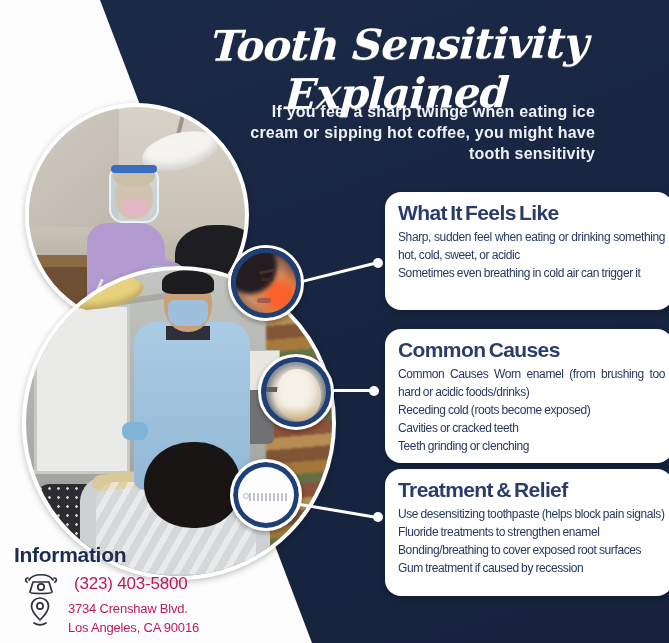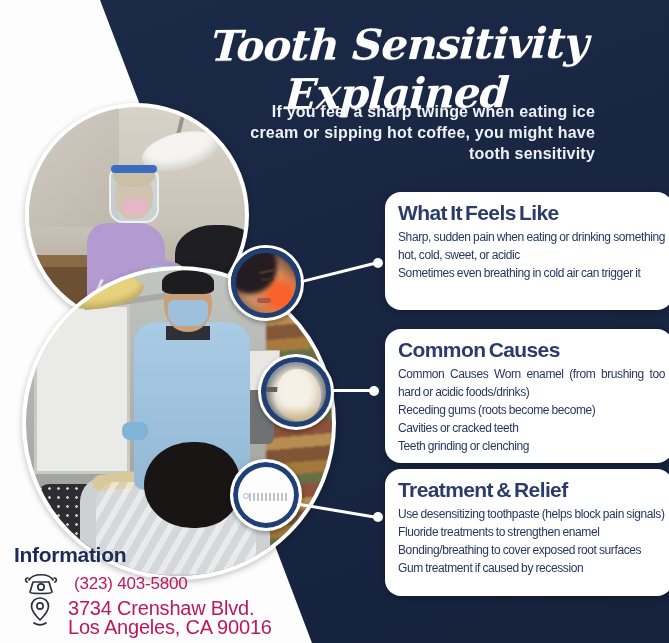--- a/index.html
+++ b/index.html
@@ -111,21 +111,21 @@
   .card1 { top:192px; min-height:118px; }
   .card2 { top:329px; min-height:127px; }
   .card3 { top:469px; min-height:127px; }
 
   
   .info-h { position:absolute; left:14px; top:543px; font-size:21px; font-weight:700; color:#1c2c55; letter-spacing:-0.3px; }
   .info-row { position:absolute; display:flex; align-items:flex-start; gap:16px; color:#be185d; }
   .row-phone { left:24px; top:571px; }
   .row-addr  { left:28px; top:596px; }
   .info-row .txt { font-size:17px; line-height:19px; letter-spacing:-0.2px; padding-top:3px; }
-  .row-addr .txt { font-size:20px; }
+  .row-addr .txt { font-size:13px; }
   .ico { flex:0 0 auto; }
 </style>
 </head>
 <body>
 
 <div class="stage">
 
   <div class="navy"></div>
 
   <div class="title">Tooth Sensitivity Explained</div>
@@ -199,28 +199,28 @@
   <div class="cdot" style="left:373px; top:258px;"></div>
 
   <div class="cline" style="left:330px; top:389px; width:45px;"></div>
   <div class="cdot" style="left:369px; top:386px;"></div>
 
   <div class="cline" style="left:294px; top:502px; width:86px; transform:rotate(9.5deg);"></div>
   <div class="cdot" style="left:373px; top:512px;"></div>
 
   <div class="card card1">
     <h2>What It Feels Like</h2>
-    <p>Sharp, sudden pain when eating or drinking something hot, cold, sweet, or acidic</p>
+    <p>Sharp, sudden feel when eating or drinking something hot, cold, sweet, or acidic</p>
     <p>Sometimes even breathing in cold air can trigger it</p>
   </div>
 
   <div class="card card2">
     <h2>Common Causes</h2>
     <p>Common Causes Worn enamel (from brushing too hard or acidic foods/drinks)</p>
-    <p>Receding gums (roots become become)</p>
+    <p>Receding cold (roots become exposed)</p>
     <p>Cavities or cracked teeth</p>
     <p>Teeth grinding or clenching</p>
   </div>
 
   <div class="card card3">
     <h2>Treatment &amp; Relief</h2>
     <p>Use desensitizing toothpaste (helps block pain signals)</p>
     <p>Fluoride treatments to strengthen enamel</p>
     <p>Bonding/breathing to cover exposed root surfaces</p>
     <p>Gum treatment if caused by recession</p>

